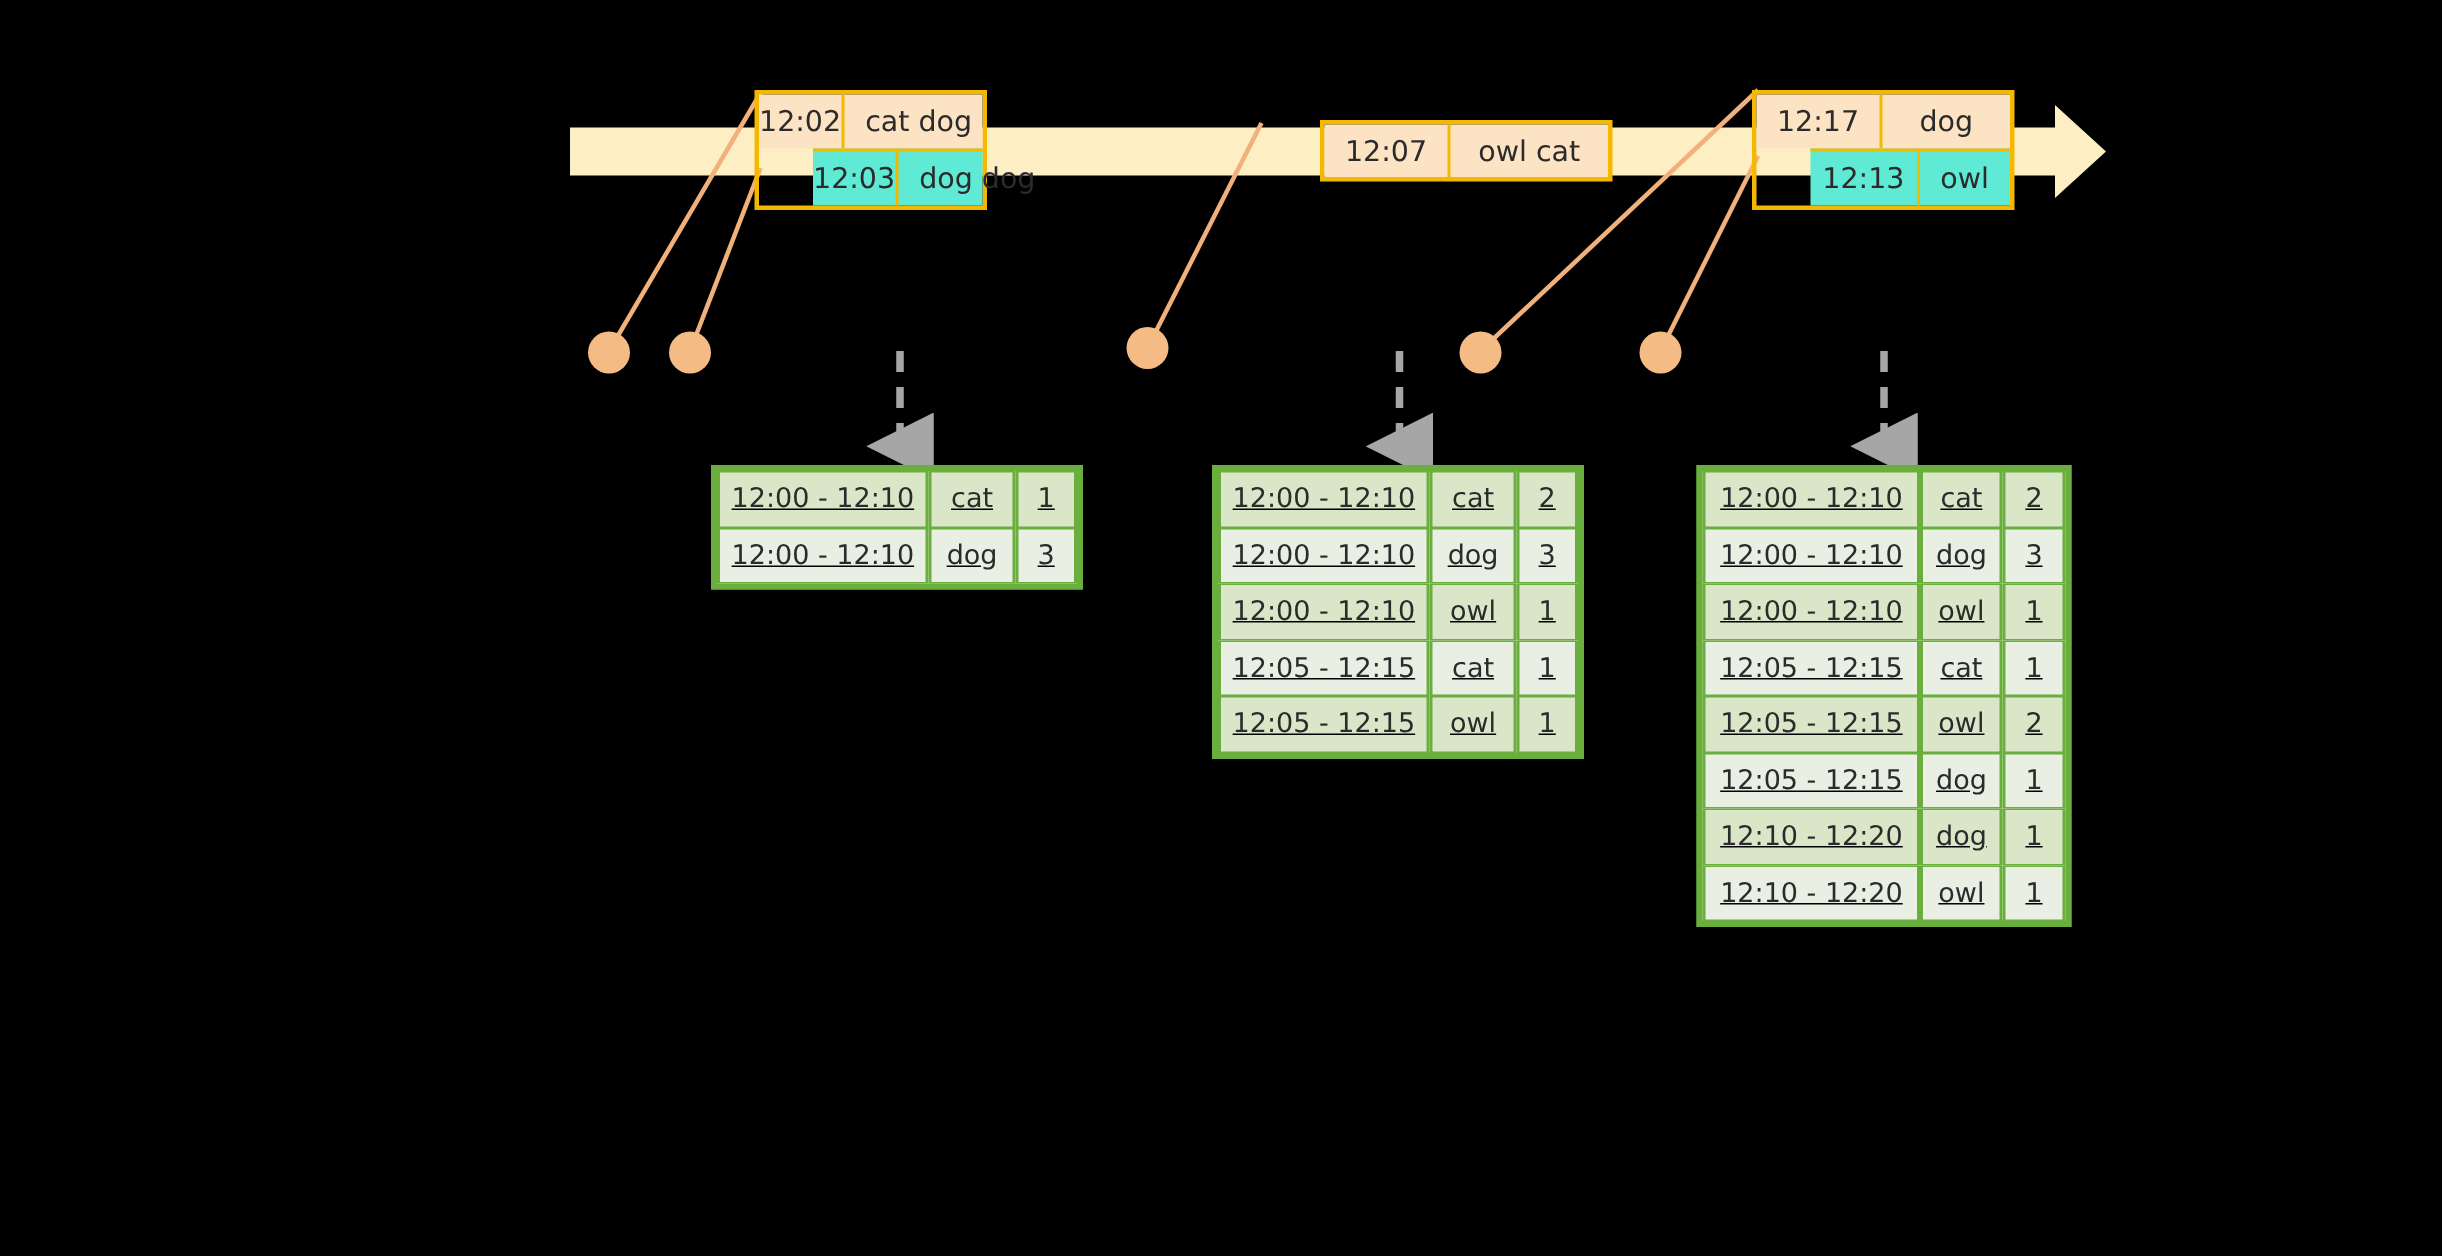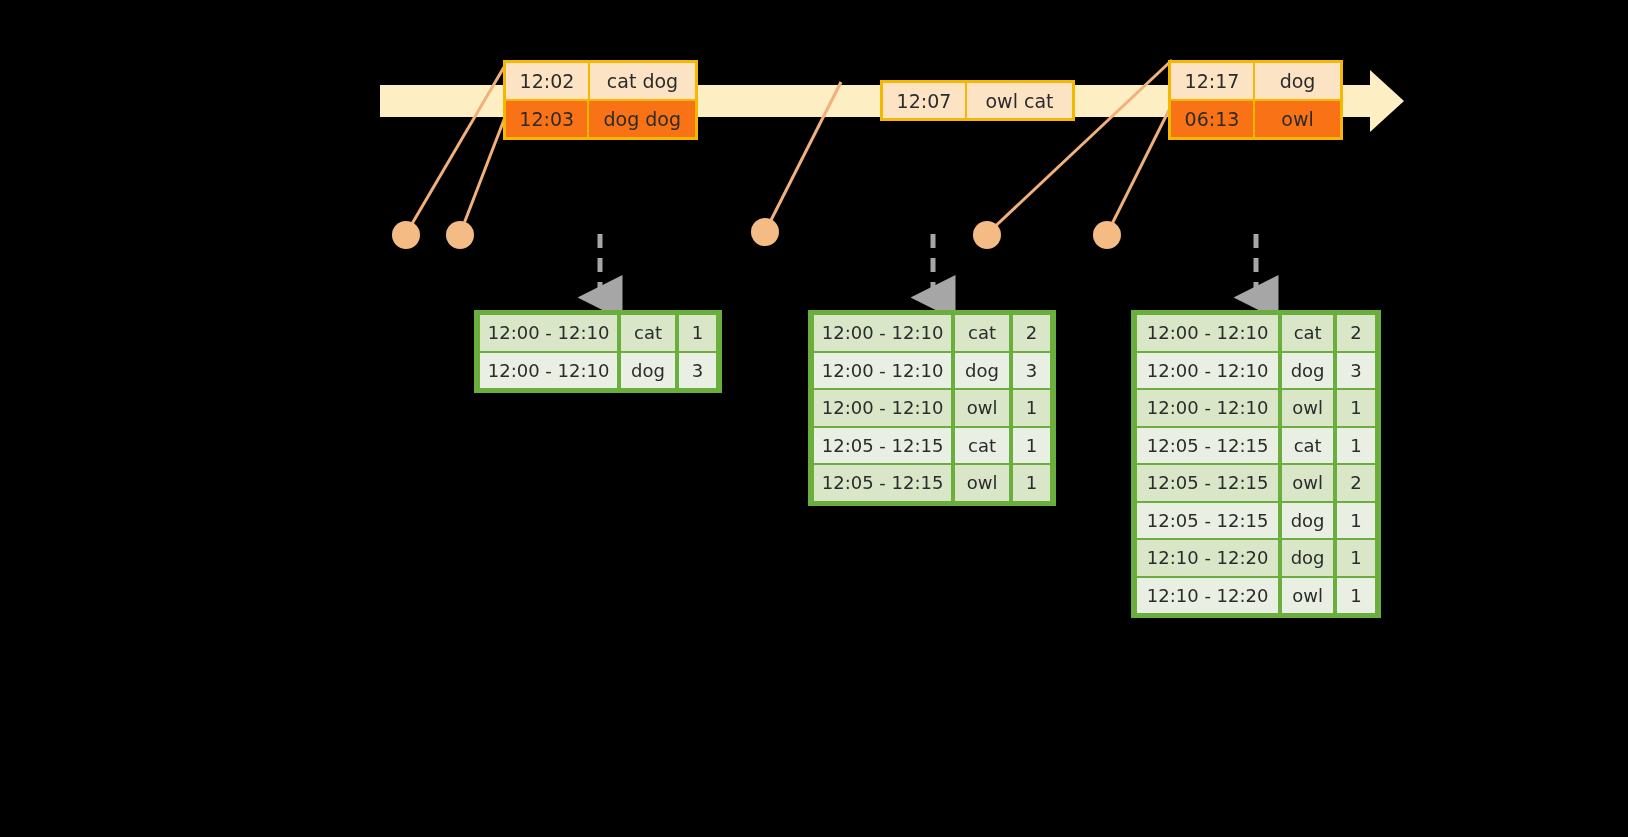--- a/index.html
+++ b/index.html
@@ -37,21 +37,21 @@
     box-sizing: border-box;
     display: flex;
     flex-direction: column;
   }
   .event-row {
     display: flex;
     flex: 1 1 0;
     box-sizing: border-box;
   }
   .event-row.r0 { background: #fce3c4; }
-  .event-row.r1 { background: #f97316; border-top: 2px solid #f5b800; }
+  .event-row.r1 { background: #5eead4; border-top: 2px solid #f5b800; margin-left: 36px; }
   .event-time, .event-words {
     display: flex;
     align-items: center;
     justify-content: center;
     box-sizing: border-box;
     color: #2b2b2b;
     font-size: 19px;
     white-space: nowrap;
   }
   .event-time { width: 84px; border-right: 2px solid #f5b800; }
@@ -63,20 +63,21 @@
     border: 4px solid #6aaf3e;
     box-sizing: border-box;
     display: flex;
     flex-direction: column;
     background: #6aaf3e;
   }
   .res-row {
     display: flex;
     height: 37.5px;
     box-sizing: border-box;
+    text-decoration: underline;
   }
   .res-cell {
     display: flex;
     align-items: center;
     justify-content: center;
     box-sizing: border-box;
     color: #2b2b2b;
     font-size: 18px;
     white-space: nowrap;
     border: 2px solid #6aaf3e;
@@ -120,21 +121,21 @@
     <defs>
       <marker id="greyhead" markerWidth="10" markerHeight="9" refX="4.2" refY="4.5" orient="auto">
         <polygon points="0,0 9,0 4.5,9" fill="#a6a6a6"></polygon>
       </marker>
     </defs>
     <line x1="600" y1="234" x2="600" y2="296" stroke="#a6a6a6" stroke-width="5" stroke-dasharray="14,10" marker-end="url(#greyhead)"></line>
     <line x1="933" y1="234" x2="933" y2="296" stroke="#a6a6a6" stroke-width="5" stroke-dasharray="14,10" marker-end="url(#greyhead)"></line>
     <line x1="1256" y1="234" x2="1256" y2="296" stroke="#a6a6a6" stroke-width="5" stroke-dasharray="14,10" marker-end="url(#greyhead)"></line>
   </svg>
 
-  <div class="event-box" style="left:503px; top:60px; width:195px; height:80px;">
+  <div class="event-box" style="left:503px; top:60px; width:155px; height:80px;">
     <div class="event-row r0">
       <div class="event-time">12:02</div>
       <div class="event-words">cat dog</div>
     </div>
     <div class="event-row r1">
       <div class="event-time">12:03</div>
       <div class="event-words">dog dog</div>
     </div>
   </div>
 
@@ -144,21 +145,21 @@
       <div class="event-words">owl cat</div>
     </div>
   </div>
 
   <div class="event-box" style="left:1168px; top:60px; width:175px; height:80px;">
     <div class="event-row r0">
       <div class="event-time">12:17</div>
       <div class="event-words">dog</div>
     </div>
     <div class="event-row r1">
-      <div class="event-time">06:13</div>
+      <div class="event-time">12:13</div>
       <div class="event-words">owl</div>
     </div>
   </div>
 
   <div class="res-table" id="tbl0" style="left:474px; top:310px; width:248px;">
       <div class="res-row odd">
         <div class="res-cell win">12:00 - 12:10</div>
         <div class="res-cell word">cat</div>
         <div class="res-cell cnt">1</div>
       </div>

